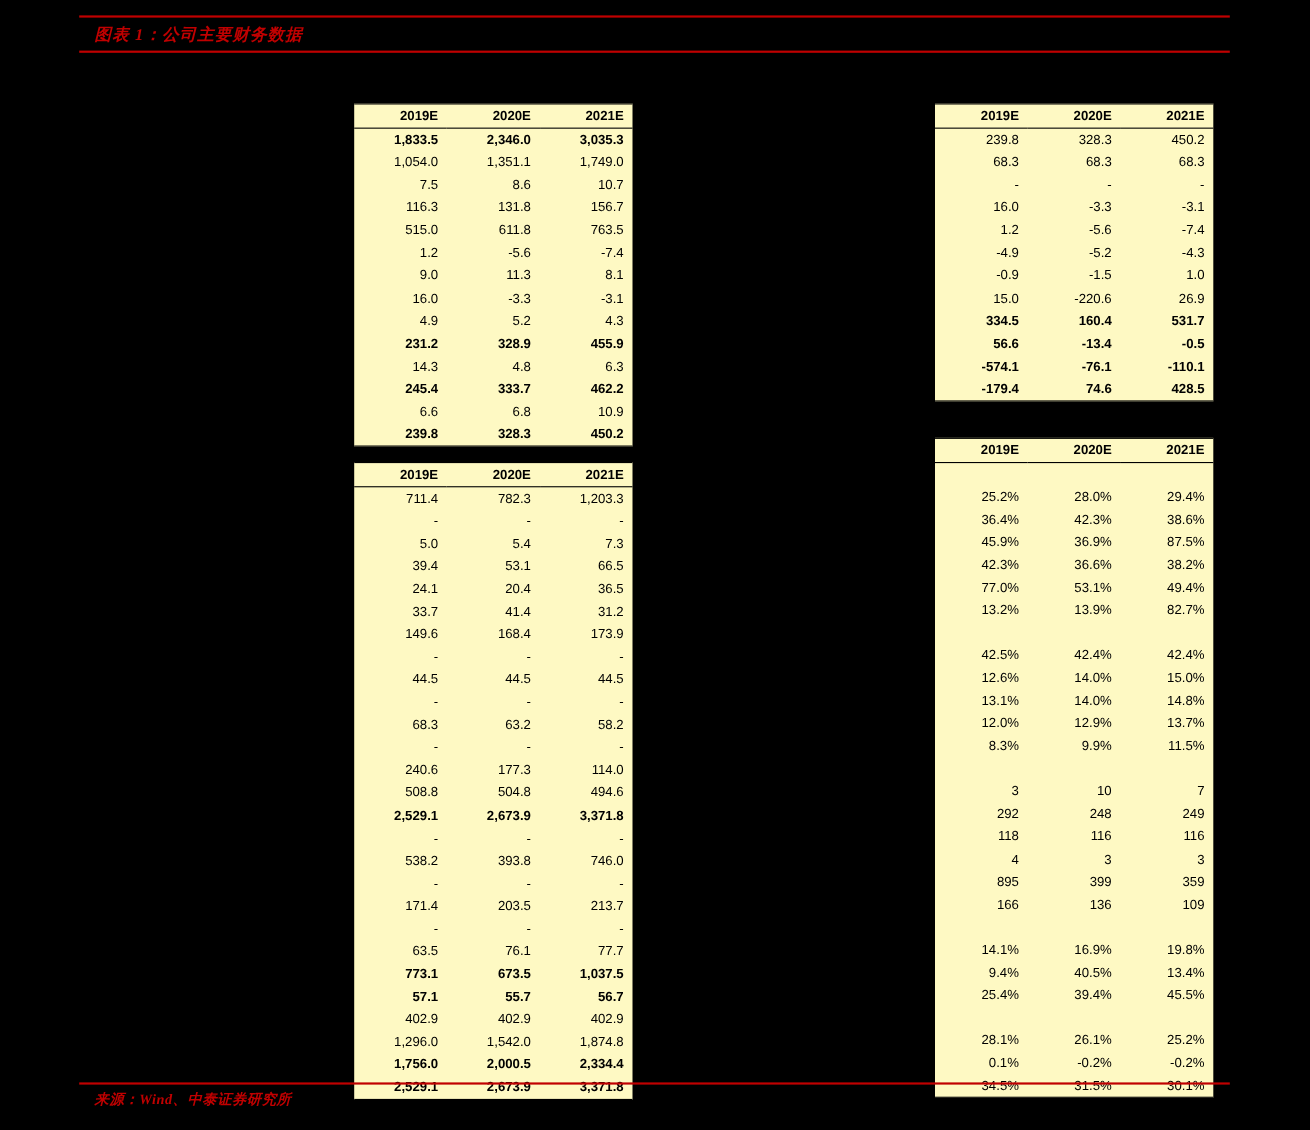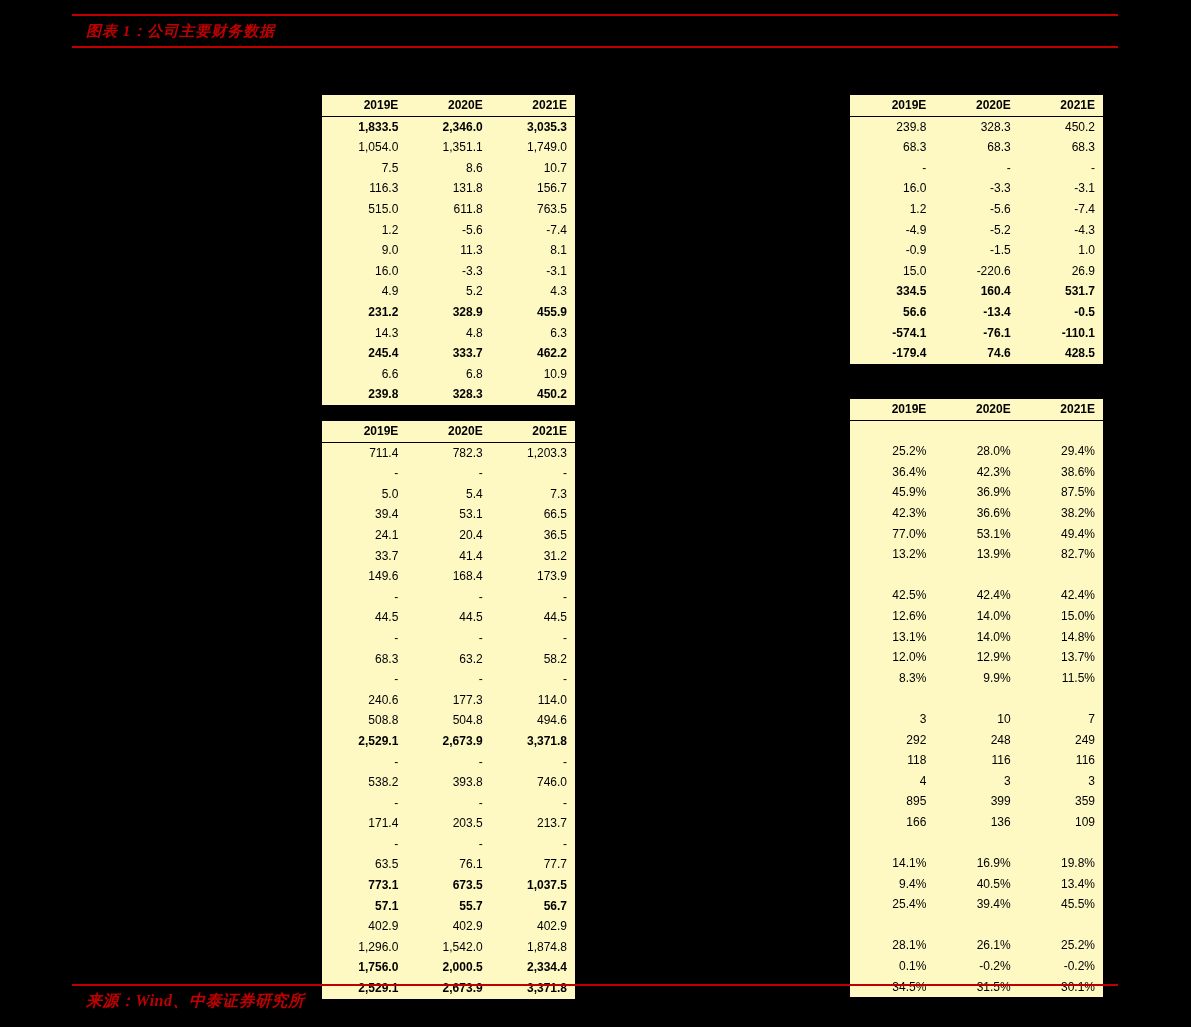--- a/index.html
+++ b/index.html
@@ -11,21 +11,21 @@
   .page{position:absolute;inset:0;background:#000;}
 
   
   .rule-top{position:absolute;left:72px;top:14px;width:1046px;height:2px;background:#c00000;}
   .title{position:absolute;left:86px;top:22px;font-family:"Liberation Serif",serif;
     font-weight:bold;font-style:italic;font-size:15px;color:#c00000;letter-spacing:1px;}
   .rule-title{position:absolute;left:72px;top:46px;width:1046px;height:2px;background:#c00000;}
 
   .rule-bot{position:absolute;left:72px;top:984px;width:1046px;height:1.5px;background:#c00000;}
   .source{position:absolute;left:86px;top:991px;font-family:"Liberation Serif",serif;
-    font-weight:bold;font-style:italic;font-size:16px;color:#c00000;letter-spacing:.5px;}
+    font-weight:bold;font-style:italic;font-size:13px;color:#c00000;letter-spacing:.5px;}
 
   
   .tbl{position:absolute;background:#fef9c3;border-collapse:collapse;margin-top:32px;}
   .tbl table{border-collapse:collapse;width:100%;}
   .tbl td{
     font-size:12px;text-align:right;padding:0 8px;height:20.6px;line-height:20.6px;
     white-space:nowrap;
   }
   .tbl td.c{width:80px;}
   .hdr td{font-weight:bold;border-bottom:1.2px solid #000;}

